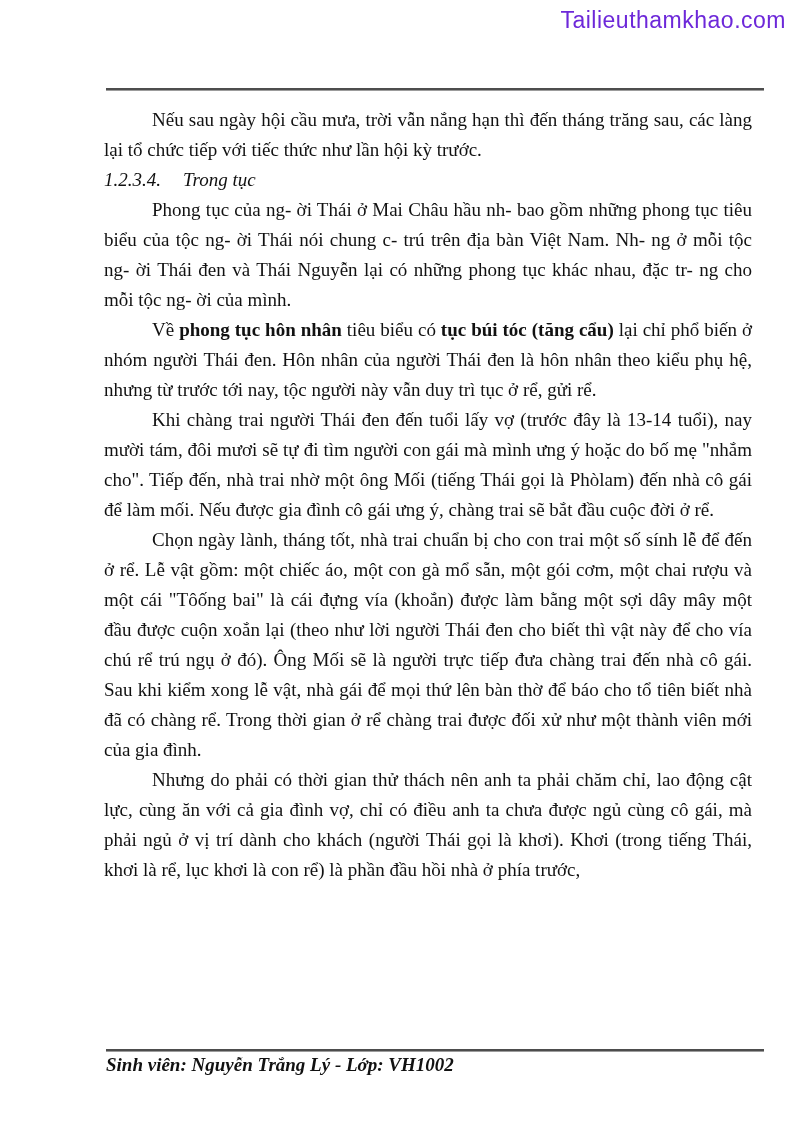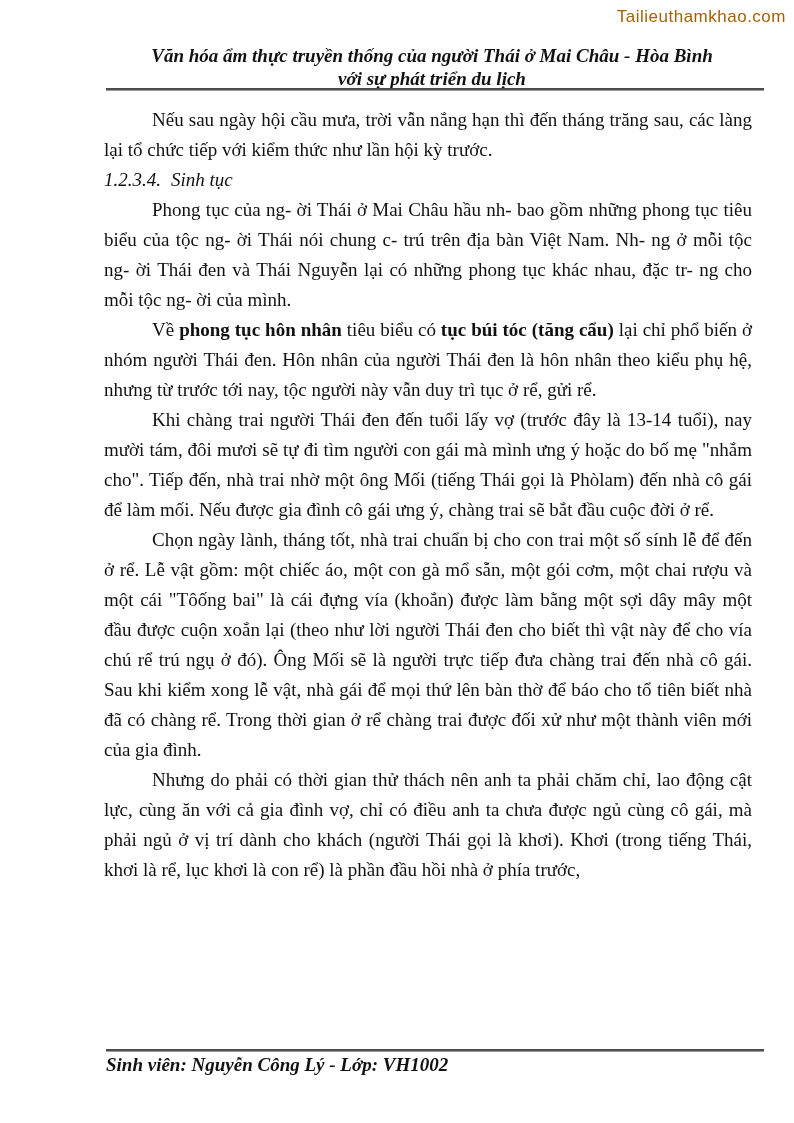--- a/index.html
+++ b/index.html
@@ -8,22 +8,22 @@
     background: #ffffff;
     font-family: "Liberation Serif", serif;
     color: #111111;
     position: relative;
     overflow: hidden;
   }
   .page { position: absolute; inset: 0; }
   .watermark {
     position: absolute; top: 7px; right: 8px;
     font-family: "Liberation Sans", sans-serif;
-    font-size: 17px;
-    color: #a16207;
+    font-size: 23px;
+    color: #6d28d9;
     letter-spacing: 0.5px;
     text-align: right;
   }
   .header-title {
     position: absolute; top: 44px; left: 104px; width: 656px;
     text-align: center;
     font-weight: bold; font-style: italic;
     font-size: 19px; line-height: 23px;
   }
   .rule {
@@ -32,51 +32,47 @@
   }
   .header-rule { top: 88px; }
   .footer-rule { top: 1049px; }
   .body-text {
     position: absolute; top: 105px; left: 104px; width: 648px;
     font-size: 19px; line-height: 30px;
     text-align: justify;
   }
   .para { margin: 0; text-indent: 48px; }
   .heading { margin: 0; font-style: italic; text-indent: 0; }
-  .heading-num { display: inline-block; margin-right: 10px; font-style: italic; }
+  .heading-num { display: inline-block; margin-right: 22px; font-style: italic; }
   .seg-normal { font-weight: normal; font-style: normal; }
   .seg-bold { font-weight: bold; }
   .seg-bold-italic { font-weight: bold; }
   .footer-text {
     position: absolute; top: 1054px; left: 106px; width: 656px;
     font-weight: bold; font-style: italic;
     font-size: 19px;
   }
 </style>
 </head>
 <body>
 
 <div class="page">
 
   <div class="watermark">Tailieuthamkhao.com</div>
 
-  <div class="header-title">
-    <div>Văn hóa ẩm thực truyền thống của người Thái ở Mai Châu - Hòa Bình</div>
-    <div>với sự phát triển du lịch</div>
-  </div>
 
   <div class="rule header-rule"></div>
 
   <div class="body-text">
-      <p class="para"><span class="seg-normal">Nếu sau ngày hội cầu mưa, trời vẫn nắng hạn thì đến tháng trăng sau, các làng lại tổ chức tiếp với kiểm thức như lần hội kỳ trước.</span></p>
-      <p class="heading"><span class="heading-num">1.2.3.4.</span><span class="heading-title">Sinh tục</span></p>
+      <p class="para"><span class="seg-normal">Nếu sau ngày hội cầu mưa, trời vẫn nắng hạn thì đến tháng trăng sau, các làng lại tổ chức tiếp với tiếc thức như lần hội kỳ trước.</span></p>
+      <p class="heading"><span class="heading-num">1.2.3.4.</span><span class="heading-title">Trong tục</span></p>
       <p class="para"><span class="seg-normal">Phong tục của ng- ời Thái ở Mai Châu hầu nh- bao gồm những phong tục tiêu biểu của tộc ng- ời Thái nói chung c- trú trên địa bàn Việt Nam. Nh- ng ở mỗi tộc ng- ời Thái đen và Thái Nguyễn lại có những phong tục khác nhau, đặc tr- ng cho mỗi tộc ng- ời của mình.</span></p>
       <p class="para"><span class="seg-normal">Về </span><span class="seg-bold">phong tục hôn nhân</span><span class="seg-normal"> tiêu biểu có </span><span class="seg-bold-italic">tục búi tóc (tăng cẩu)</span><span class="seg-normal"> lại chỉ phổ biến ở nhóm người Thái đen. Hôn nhân của người Thái đen là hôn nhân theo kiểu phụ hệ, nhưng từ trước tới nay, tộc người này vẫn duy trì tục ở rể, gửi rể.</span></p>
       <p class="para"><span class="seg-normal">Khi chàng trai người Thái đen đến tuổi lấy vợ (trước đây là 13-14 tuổi), nay mười tám, đôi mươi sẽ tự đi tìm người con gái mà mình ưng ý hoặc do bố mẹ "nhắm cho". Tiếp đến, nhà trai nhờ một ông Mối (tiếng Thái gọi là Phòlam) đến nhà cô gái để làm mối. Nếu được gia đình cô gái ưng ý, chàng trai sẽ bắt đầu cuộc đời ở rể.</span></p>
       <p class="para"><span class="seg-normal">Chọn ngày lành, tháng tốt, nhà trai chuẩn bị cho con trai một số sính lễ để đến ở rể. Lễ vật gồm: một chiếc áo, một con gà mổ sẵn, một gói cơm, một chai rượu và một cái "Tôống bai" là cái đựng vía (khoắn) được làm bằng một sợi dây mây một đầu được cuộn xoắn lại (theo như lời người Thái đen cho biết thì vật này để cho vía chú rể trú ngụ ở đó). Ông Mối sẽ là người trực tiếp đưa chàng trai đến nhà cô gái. Sau khi kiểm xong lễ vật, nhà gái để mọi thứ lên bàn thờ để báo cho tổ tiên biết nhà đã có chàng rể. Trong thời gian ở rể chàng trai được đối xử như một thành viên mới của gia đình.</span></p>
       <p class="para"><span class="seg-normal">Nhưng do phải có thời gian thử thách nên anh ta phải chăm chỉ, lao động cật lực, cùng ăn với cả gia đình vợ, chỉ có điều anh ta chưa được ngủ cùng cô gái, mà phải ngủ ở vị trí dành cho khách (người Thái gọi là khơi). Khơi (trong tiếng Thái, khơi là rể, lục khơi là con rể) là phần đầu hồi nhà ở phía trước,</span></p>
     </div>
 
   <div class="rule footer-rule"></div>
 
-  <div class="footer-text">Sinh viên: Nguyễn Công Lý - Lớp: VH1002</div>
+  <div class="footer-text">Sinh viên: Nguyễn Trắng Lý - Lớp: VH1002</div>
 
 </div>
 
 </body></html>

